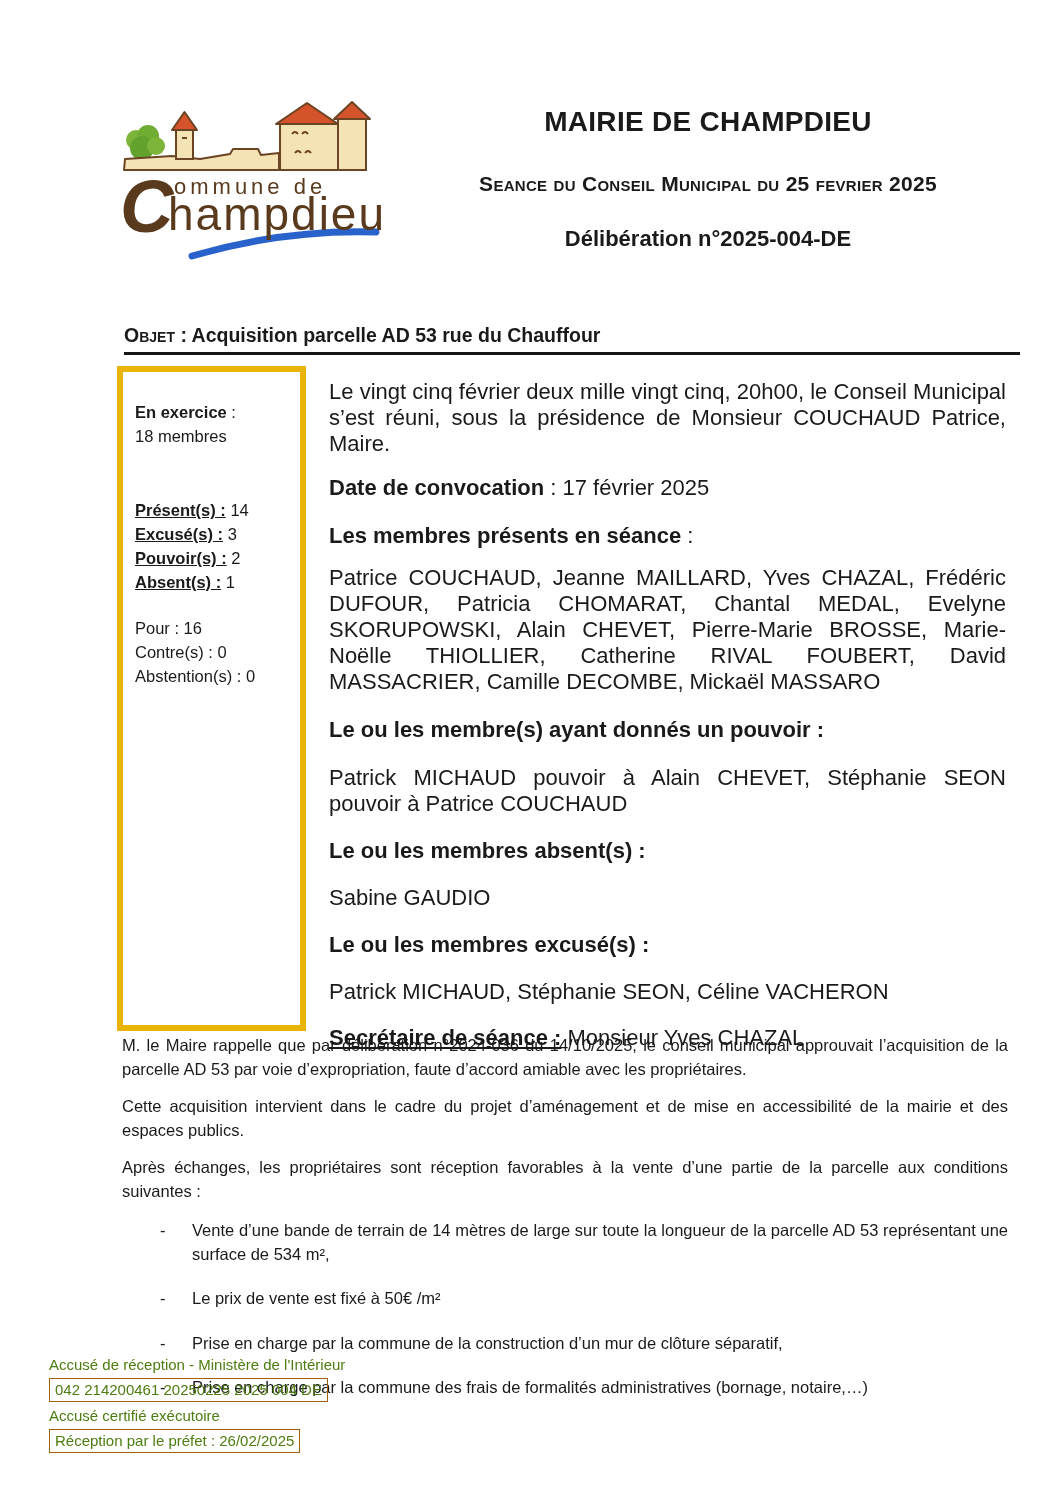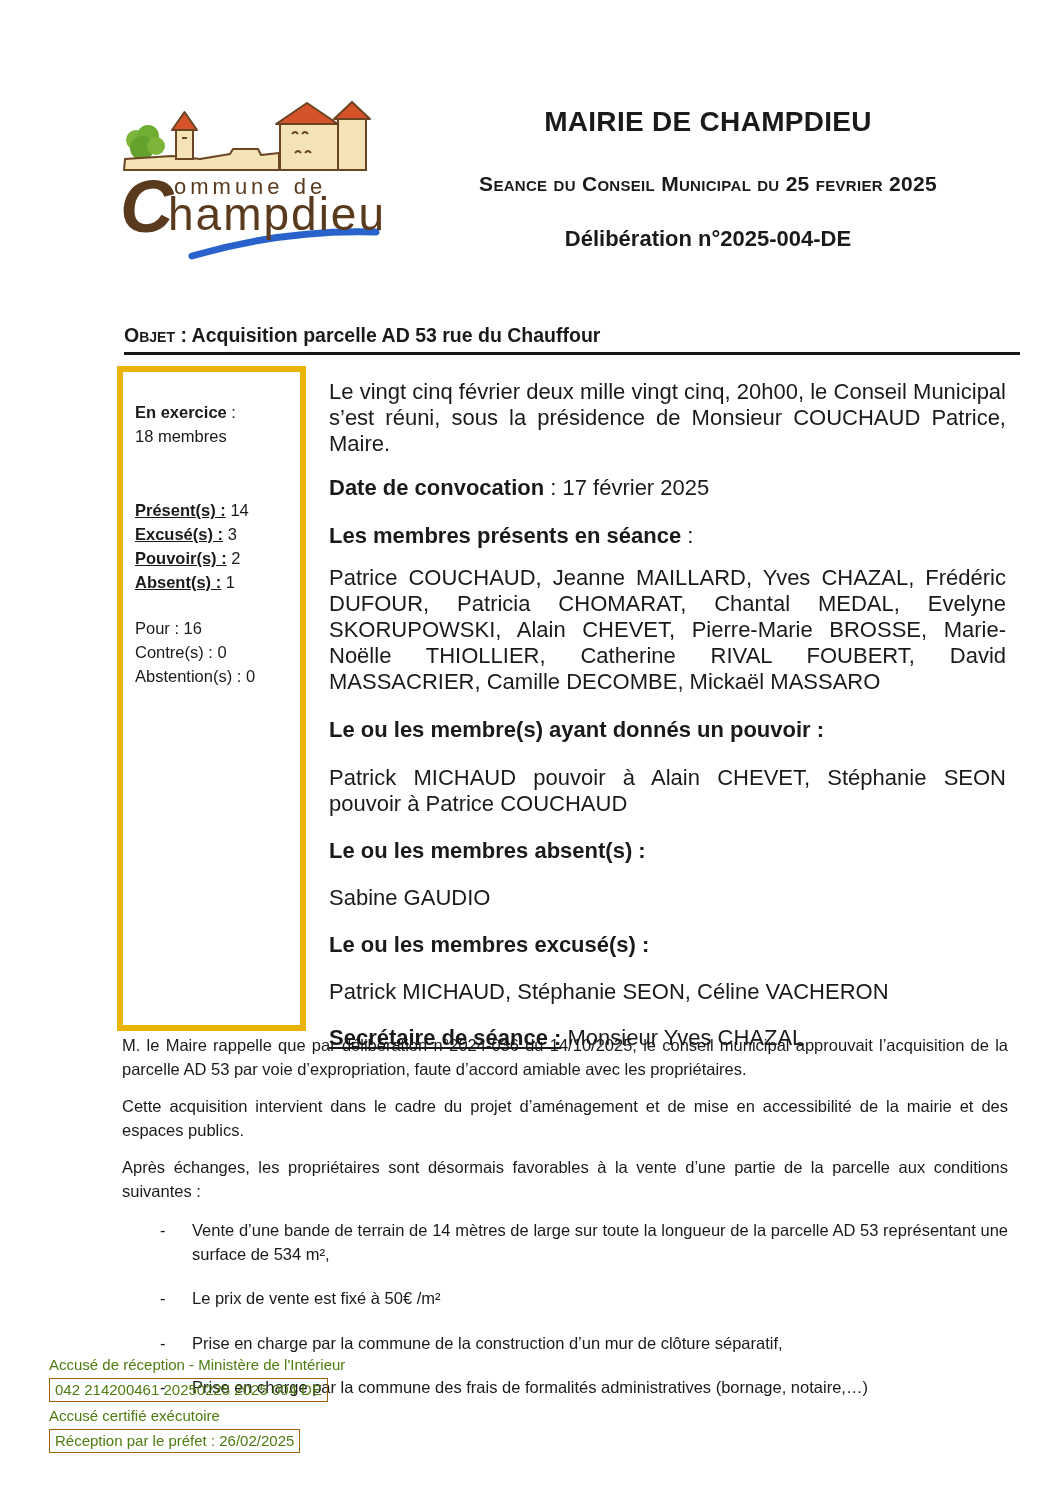--- a/index.html
+++ b/index.html
@@ -145,21 +145,21 @@
     <p class="lbl mb21">Le ou les membres absent(s) :</p>
     <p class="mb21">Sabine GAUDIO</p>
     <p class="lbl mb21">Le ou les membres excusé(s) :</p>
     <p class="mb20">Patrick MICHAUD, Stéphanie SEON, Céline VACHERON</p>
     <p class="lbl"><span class="b u">Secrétaire de séance :</span><span style="font-weight:400"> Monsieur Yves CHAZAL</span></p>
   </div>
 
   <div class="body-text">
     <p>M. le Maire rappelle que par délibération n°2024-036 du 14/10/2025, le conseil municipal approuvait l’acquisition de la parcelle AD 53 par voie d’expropriation, faute d’accord amiable avec les propriétaires.</p>
     <p>Cette acquisition intervient dans le cadre du projet d’aménagement et de mise en accessibilité de la mairie et des espaces publics.</p>
-    <p class="p3">Après échanges, les propriétaires sont désormais favorables à la vente d’une partie de la parcelle aux conditions suivantes :</p>
+    <p class="p3">Après échanges, les propriétaires sont réception favorables à la vente d’une partie de la parcelle aux conditions suivantes :</p>
 
     <div class="bullet">
       <span class="dash">-</span>
       <p class="btxt">Vente d’une bande de terrain de 14 mètres de large sur toute la longueur de la parcelle AD 53 représentant une surface de 534 m²,</p>
     </div>
     <div class="bullet">
       <span class="dash">-</span>
       <p class="btxt">Le prix de vente est fixé à 50€ /m²</p>
     </div>
     <div class="bullet">

